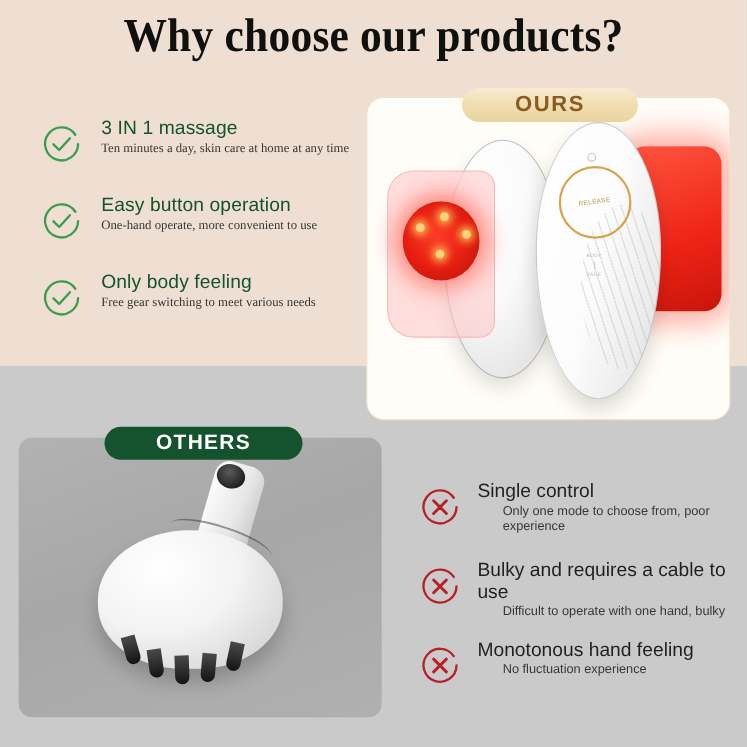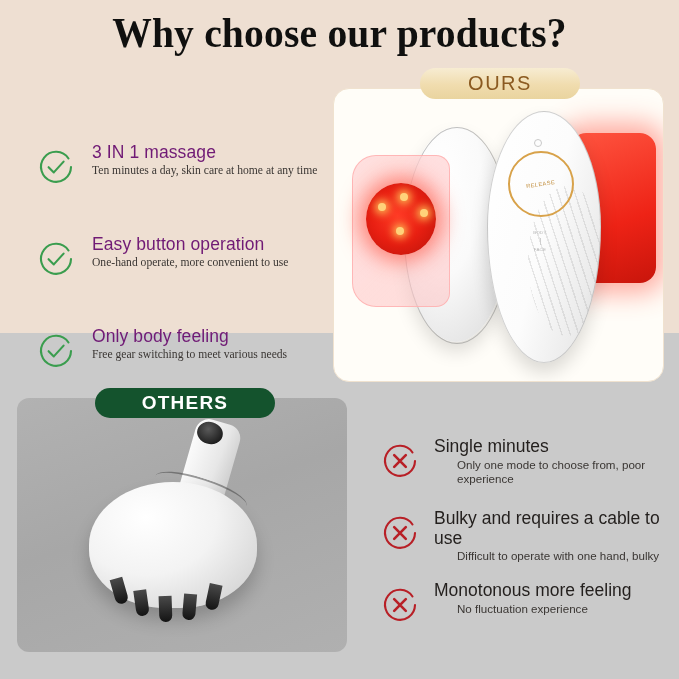--- a/index.html
+++ b/index.html
@@ -20,24 +20,23 @@
     transform:scaleX(.92);transform-origin:50% 50%;
     white-space:nowrap;
   }
 
   
   #pros{position:absolute;left:36px;top:107px;width:300px;}
   .pro-item{position:relative;min-height:56px;margin-bottom:14px;}
   .pro-item .ico{position:absolute;left:0;top:4px;width:40px;height:40px;}
   .pro-body{margin-left:56px;}
   .pro-title{
-    font-size:17.5px;color:#701a75;line-height:1.12;
+    font-size:17.5px;color:#14532d;line-height:1.12;
     font-family:"Liberation Sans", sans-serif;font-weight:400;
     letter-spacing:.1px;
-    margin-top:36px;
   }
   .pro-desc{
     font-size:11.6px;color:#3a3633;line-height:1.28;margin-top:1px;
     font-family:Liberation Serif, serif;
   }
 
   
   #cons{position:absolute;left:380px;top:437px;width:292px;}
   .con-item{position:relative;min-height:60px;margin-bottom:12px;}
   .con-item .ico{position:absolute;left:0;top:4px;width:40px;height:40px;}
@@ -50,25 +49,25 @@
     font-size:11.6px;color:#3a3633;line-height:1.28;margin-top:1px;margin-left:23px;
   }
 
   
   #ours-card{
     position:absolute;left:333px;top:88px;width:329px;height:292px;
     background:#fffdf8;border:1.5px solid #f0e2cf;border-radius:16px;
     overflow:hidden;
   }
   #ours-badge{
-    position:absolute;left:420px;top:68px;width:160px;height:31px;
+    position:absolute;left:420px;top:80px;width:160px;height:31px;
     border-radius:16px;
     background:linear-gradient(180deg,#f7ecd2 0%,#f0dcae 55%,#e9d49f 100%);
     display:flex;align-items:center;justify-content:center;
-    font-size:20px;font-weight:400;color:#8b5a20;letter-spacing:1.5px;
+    font-size:20px;font-weight:700;color:#8b5a20;letter-spacing:1.5px;
     z-index:5;
     text-align:right;
   }
 
   
   .devA{position:absolute;left:18px;top:38px;width:160px;height:215px;}
   .devA .oval{
     position:absolute;left:52px;top:0;width:104px;height:215px;
     border-radius:50%;
     background:radial-gradient(ellipse at 36% 26%,#ffffff 0%,#fafafa 42%,#e4e4e4 78%,#cfcfcf 100%);
@@ -280,21 +279,21 @@
 <div id="cons">
 
   <div class="con-item">
     <span class="ico leaf">
       <svg width="40" height="40" viewBox="0 0 40 40">
         <path d="M32.5 11.5 A15 15 0 1 0 35 20" fill="none" stroke="#b81f26" stroke-width="2.1" stroke-linecap="round"></path>
         <path d="M14.2 14.2 L25.8 25.8 M25.8 14.2 L14.2 25.8" fill="none" stroke="#b81f26" stroke-width="2.6" stroke-linecap="round"></path>
       </svg>
     </span>
     <div class="con-body">
-      <div class="con-title">Single minutes</div>
+      <div class="con-title">Single control</div>
       <div class="con-desc">Only one mode to choose from, poor experience</div>
     </div>
   </div>
 
   <div class="con-item">
     <span class="ico leaf">
       <svg width="40" height="40" viewBox="0 0 40 40">
         <path d="M32.5 11.5 A15 15 0 1 0 35 20" fill="none" stroke="#b81f26" stroke-width="2.1" stroke-linecap="round"></path>
         <path d="M14.2 14.2 L25.8 25.8 M25.8 14.2 L14.2 25.8" fill="none" stroke="#b81f26" stroke-width="2.6" stroke-linecap="round"></path>
       </svg>
@@ -306,18 +305,18 @@
   </div>
 
   <div class="con-item">
     <span class="ico leaf">
       <svg width="40" height="40" viewBox="0 0 40 40">
         <path d="M32.5 11.5 A15 15 0 1 0 35 20" fill="none" stroke="#b81f26" stroke-width="2.1" stroke-linecap="round"></path>
         <path d="M14.2 14.2 L25.8 25.8 M25.8 14.2 L14.2 25.8" fill="none" stroke="#b81f26" stroke-width="2.6" stroke-linecap="round"></path>
       </svg>
     </span>
     <div class="con-body">
-      <div class="con-title">Monotonous more feeling</div>
+      <div class="con-title">Monotonous hand feeling</div>
       <div class="con-desc">No fluctuation experience</div>
     </div>
   </div>
 
 </div>
 
 </body></html>

